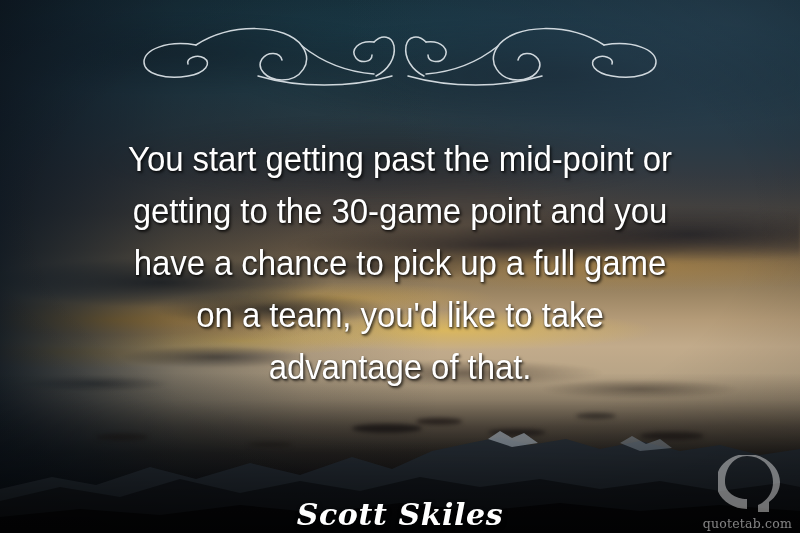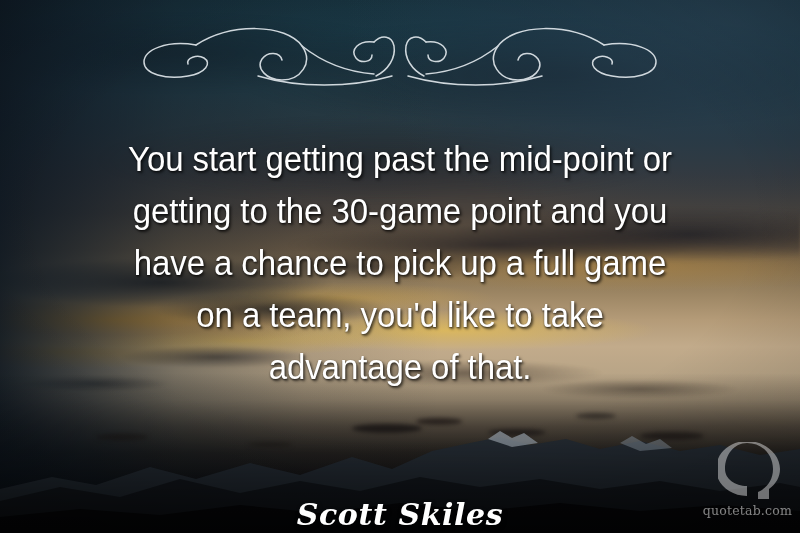--- a/index.html
+++ b/index.html
@@ -202,21 +202,21 @@
     font-weight: 700;
     font-style: italic;
     letter-spacing: 0.6px;
     text-shadow: 1px 2px 4px rgba(0,0,0,0.75);
     margin-top: 31px;
   }
 
   #watermark {
     position: absolute;
     right: 8px;
-    bottom: 13px;
+    bottom: 0;
     width: 96px;
     height: 78px;
   }
   #wm-logo {
     position: absolute;
     right: 12px;
     top: 0;
     width: 62px;
     height: 58px;
     opacity: 0.42;

